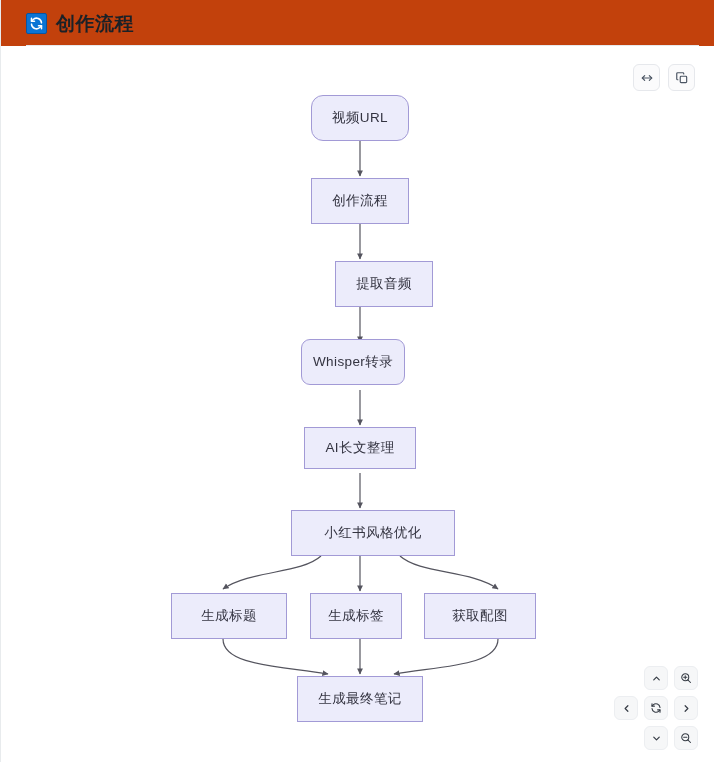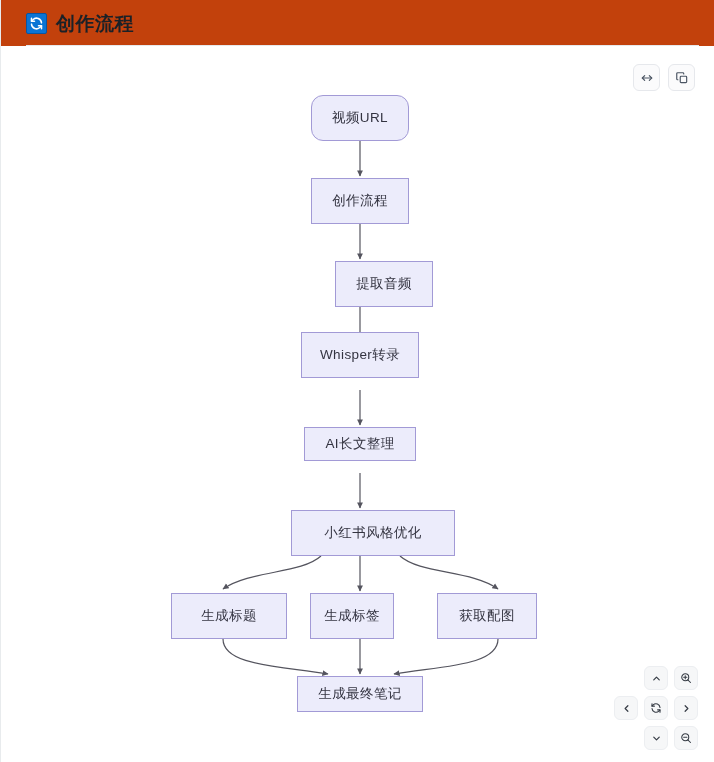--- a/index.html
+++ b/index.html
@@ -185,27 +185,27 @@
 
         <path d="M 222 593 C 222 620, 280 620, 327 628"></path>
         <line x1="359" y1="593" x2="359" y2="628"></line>
         <path d="M 497 593 C 497 620, 440 620, 393 628"></path>
       </g>
     </svg>
 
     <div class="node" style="left:310px;top:49px;width:98px;height:46px;border-radius:12px;">视频URL</div>
     <div class="node" style="left:310px;top:132px;width:98px;height:46px;">创作流程</div>
     <div class="node" style="left:310px;top:215px;width:98px;height:46px;margin-left:24px;">提取音频</div>
-    <div class="node" style="left:300px;top:286px;width:118px;height:46px;">Whisper转录</div>
-    <div class="node" style="left:303px;top:381px;width:112px;height:34px;">AI长文整理</div>
+    <div class="node" style="left:300px;top:293px;width:104px;height:46px;border-radius:9px;">Whisper转录</div>
+    <div class="node" style="left:303px;top:381px;width:112px;height:42px;">AI长文整理</div>
     <div class="node" style="left:290px;top:464px;width:164px;height:46px;">小红书风格优化</div>
     <div class="node" style="left:170px;top:547px;width:116px;height:46px;">生成标题</div>
-    <div class="node" style="left:309px;top:547px;width:84px;height:46px;text-align:right;">生成标签</div>
-    <div class="node" style="left:436px;top:547px;width:100px;height:46px;">获取配图</div>
-    <div class="node" style="left:296px;top:630px;width:126px;height:36px;">生成最终笔记</div>
+    <div class="node" style="left:309px;top:547px;width:92px;height:46px;text-align:right;">生成标签</div>
+    <div class="node" style="left:423px;top:547px;width:112px;height:46px;">获取配图</div>
+    <div class="node" style="left:296px;top:630px;width:126px;height:46px;">生成最终笔记</div>
 
     <div class="navpad">
       <div class="pad-btn pad-up">
         <svg width="11" height="11" viewBox="0 0 24 24" fill="none" stroke="currentColor" stroke-width="2.6" stroke-linecap="round" stroke-linejoin="round">
           <polyline points="6,15 12,9 18,15"></polyline>
         </svg>
       </div>
       <div class="pad-btn pad-zoomin">
         <svg width="12" height="12" viewBox="0 0 24 24" fill="none" stroke="currentColor" stroke-width="2.1" stroke-linecap="round" stroke-linejoin="round">
           <circle cx="10.5" cy="10.5" r="7"></circle>

